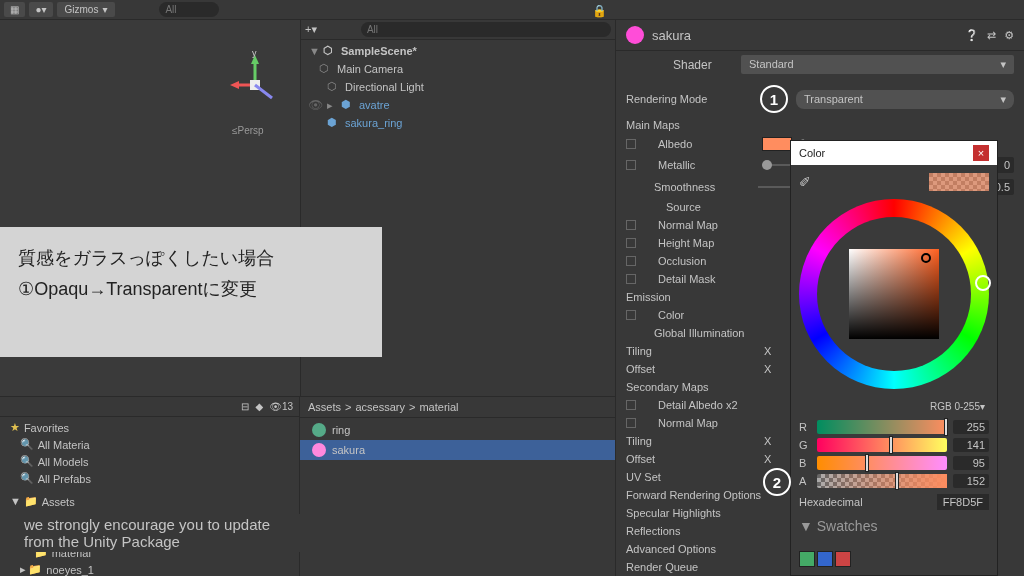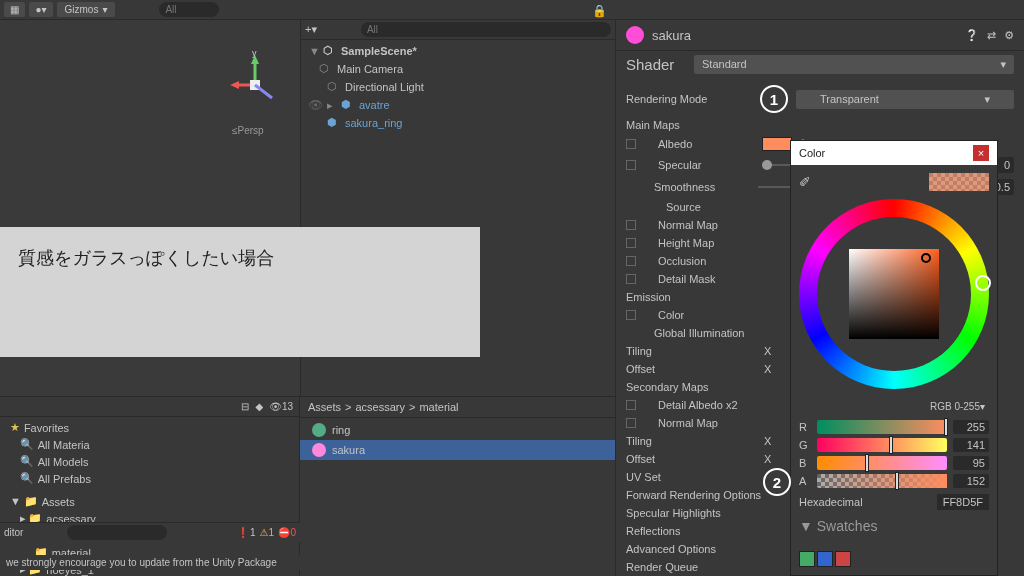--- a/index.html
+++ b/index.html
@@ -20,50 +20,50 @@
 .hierarchy-item.scene { font-weight: bold; }
 .hierarchy-item .arrow { width: 10px; color: #888; }
 .hierarchy-item .icon { width: 14px; height: 14px; display: inline-block; }
 .cube-icon { color: #888; }
 .prefab-link { color: #6ba3d4; }
 .inspector-panel { flex: 1; background: #383838; border-left: 1px solid #2a2a2a; }
 .inspector-header { padding: 6px 10px; display: flex; align-items: center; gap: 8px; border-bottom: 1px solid #2a2a2a; }
 .material-sphere { width: 18px; height: 18px; border-radius: 50%; background: #ff4dd8; }
 .inspector-title { font-size: 13px; flex: 1; }
 .shader-row { padding: 4px 10px; display: flex; align-items: center; gap: 8px; }
-.shader-label { width: 60px; font-size: 15px; }
+.shader-label { width: 60px; font-size: 12px; margin-left: 47px; }
 .shader-dropdown { flex: 1; background: #515151; padding: 3px 8px; border-radius: 2px; display: flex; justify-content: space-between; font-size: 11px; }
 .prop-section { padding: 4px 10px; }
 .prop-row { display: flex; align-items: center; padding: 3px 0; gap: 8px; position: relative; }
 .prop-label { font-size: 11px; flex-shrink: 0; }
 .prop-label.indent1 { padding-left: 14px; }
 .prop-label.indent2 { padding-left: 28px; }
 .prop-label.bold { font-weight: normal; }
-.prop-dropdown { background: #515151; padding: 3px 24px; border-radius: 2px; flex: 1; display: flex; justify-content: space-between; font-size: 11px; margin-left: auto; }
+.prop-dropdown { background: #515151; padding: 3px 8px; border-radius: 8px; flex: 1; display: flex; justify-content: space-between; font-size: 11px; margin-left: auto; }
 .color-swatch { width: 30px; height: 14px; background: #ff8d5f; border: 1px solid #222; }
 .eyedropper-mini { width: 14px; height: 14px; color: #999; }
 .slider-track { flex: 1; height: 2px; background: #5a5a5a; position: relative; }
 .slider-thumb { position: absolute; width: 10px; height: 10px; background: #999; border-radius: 50%; top: -4px; }
 .slider-value { width: 40px; text-align: right; font-size: 11px; padding: 2px 4px; background: #2a2a2a; border-radius: 2px; }
 .circled-number { position: absolute; width: 28px; height: 28px; border: 2px solid #fff; border-radius: 50%; display: flex; align-items: center; justify-content: center; font-size: 15px; font-weight: bold; color: #fff; background: rgba(60,60,60,0.7); z-index: 10; }
-.annotation-box { position: absolute; left: 0; top: 227px; width: 480px; height: 130px; background: #d4d4d4; color: #222; padding: 16px 18px; font-size: 18px; line-height: 1.7; z-index: 20; }
+.annotation-box { position: absolute; left: 0; top: 227px; width: 382px; height: 130px; background: #d4d4d4; color: #222; padding: 16px 18px; font-size: 18px; line-height: 1.7; z-index: 20; }
 .bottom-panel { position: absolute; left: 0; bottom: 0; width: 615px; height: 180px; background: #383838; border-top: 1px solid #2a2a2a; display: flex; }
 .project-tree { width: 300px; border-right: 1px solid #2a2a2a; }
 .tree-toolbar { height: 20px; border-bottom: 1px solid #2a2a2a; display: flex; align-items: center; justify-content: flex-end; padding: 0 6px; gap: 6px; font-size: 10px; }
 .tree-list { padding: 2px 0; }
 .tree-item { padding: 2px 8px 2px 20px; display: flex; align-items: center; gap: 4px; font-size: 11px; }
 .tree-item.header { font-weight: normal; padding-left: 10px; }
 .project-content { flex: 1; }
 .breadcrumb { padding: 4px 8px; font-size: 11px; border-bottom: 1px solid #2a2a2a; display: flex; gap: 4px; }
 .asset-list { padding: 2px 0; }
 .asset-item { padding: 3px 12px; display: flex; align-items: center; gap: 6px; font-size: 11px; }
 .asset-item.selected { background: #3d6199; }
 .asset-icon { width: 14px; height: 14px; border-radius: 50%; }
 .console-bar { position: absolute; left: 0; bottom: 34px; width: 300px; height: 20px; background: #383838; border-top: 1px solid #2a2a2a; display: flex; align-items: center; padding: 0 4px; gap: 4px; font-size: 10px; }
-.console-msg { position: absolute; left: 0; bottom: 6px; width: 300px; padding: 2px 6px; font-size: 10px; color: #c4c4c4; background: #383838; }
+.console-msg { position: absolute; left: 0; bottom: 24px; width: 300px; padding: 2px 24px; font-size: 15px; color: #c4c4c4; background: #383838; }
 .color-picker { position: absolute; right: 26px; top: 140px; width: 208px; background: #3a3a3a; border: 1px solid #222; z-index: 15; }
 .picker-header { background: #fff; color: #222; padding: 4px 8px; display: flex; justify-content: space-between; align-items: center; font-size: 11px; }
 .picker-close { background: #c43030; color: #fff; width: 16px; height: 16px; display: flex; align-items: center; justify-content: center; cursor: pointer; }
 .picker-body { padding: 8px; }
 .picker-preview-row { display: flex; justify-content: space-between; align-items: center; margin-bottom: 8px; }
 .eyedropper { color: #c4c4c4; font-size: 14px; }
 .checker-preview { width: 60px; height: 18px; background: repeating-conic-gradient(#aaa 0 25%, #666 0 50%) 0 0/8px 8px; position: relative; }
 .checker-preview::after { content: ''; position: absolute; inset: 0; background: rgba(255,141,95,0.6); }
 .color-wheel { width: 190px; height: 190px; margin: 0 auto 10px; position: relative; }
 .wheel-ring { width: 190px; height: 190px; border-radius: 50%; background: conic-gradient(red, yellow, lime, cyan, blue, magenta, red); position: relative; }
@@ -182,21 +182,21 @@
           <span class="prop-label bold">Main Maps</span>
         </div>
       <div class="prop-row">
         <span class="checkbox-mini"></span>
         <span class="prop-label indent1" style="width:110px">Albedo</span>
         <div class="color-swatch"></div>
         <span class="eyedropper-mini">✎</span>
       </div>
       <div class="prop-row">
         <span class="checkbox-mini"></span>
-        <span class="prop-label indent1" style="width:110px">Specular</span>
+        <span class="prop-label indent1" style="width:110px">Metallic</span>
         <div class="slider-track">
             <div class="slider-thumb" style="left:0"></div>
           </div>
         <span class="slider-value">0</span>
       </div>
       <div class="prop-row">
         <span class="prop-label indent2" style="width:124px">Smoothness</span>
         <div class="slider-track">
             <div class="slider-thumb" style="left:50%"></div>
           </div>
@@ -276,20 +276,21 @@
       <div class="prop-row">
           <span class="prop-label">Render Queue</span>
         </div>
 
     </div>
   </div>
 </div>
 
 <div class="annotation-box">
   <div>質感をガラスっぽくしたい場合</div>
+  <div>①Opaqu→Transparentに変更</div>
 </div>
 
 <div class="bottom-panel">
   <div class="project-tree">
     <div class="tree-toolbar">
       <span>⊟</span>
       <span>◆</span>
       <span>👁<span>13</span></span>
     </div>
     <div class="tree-list">

